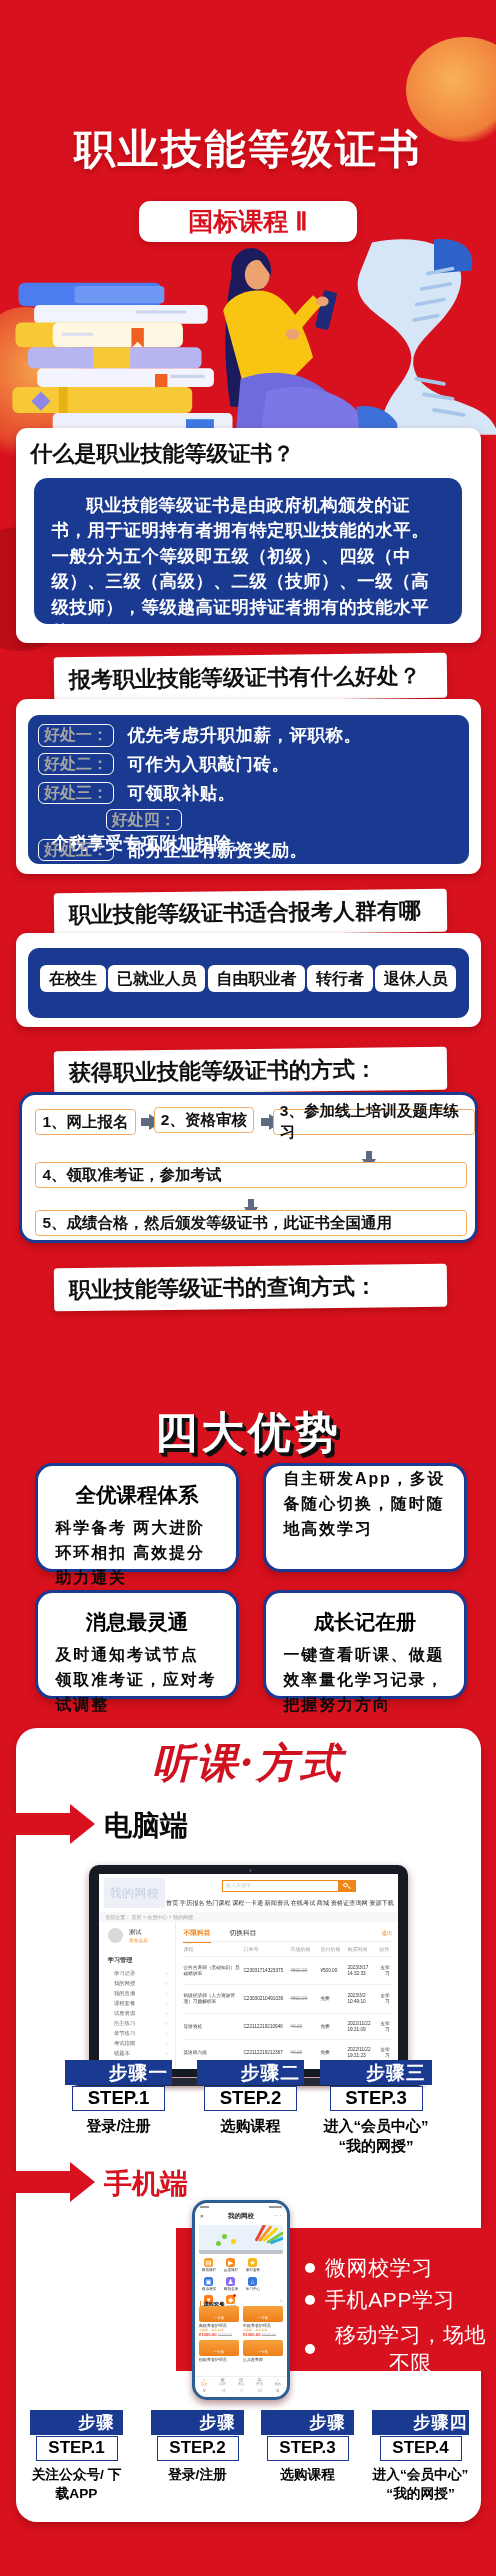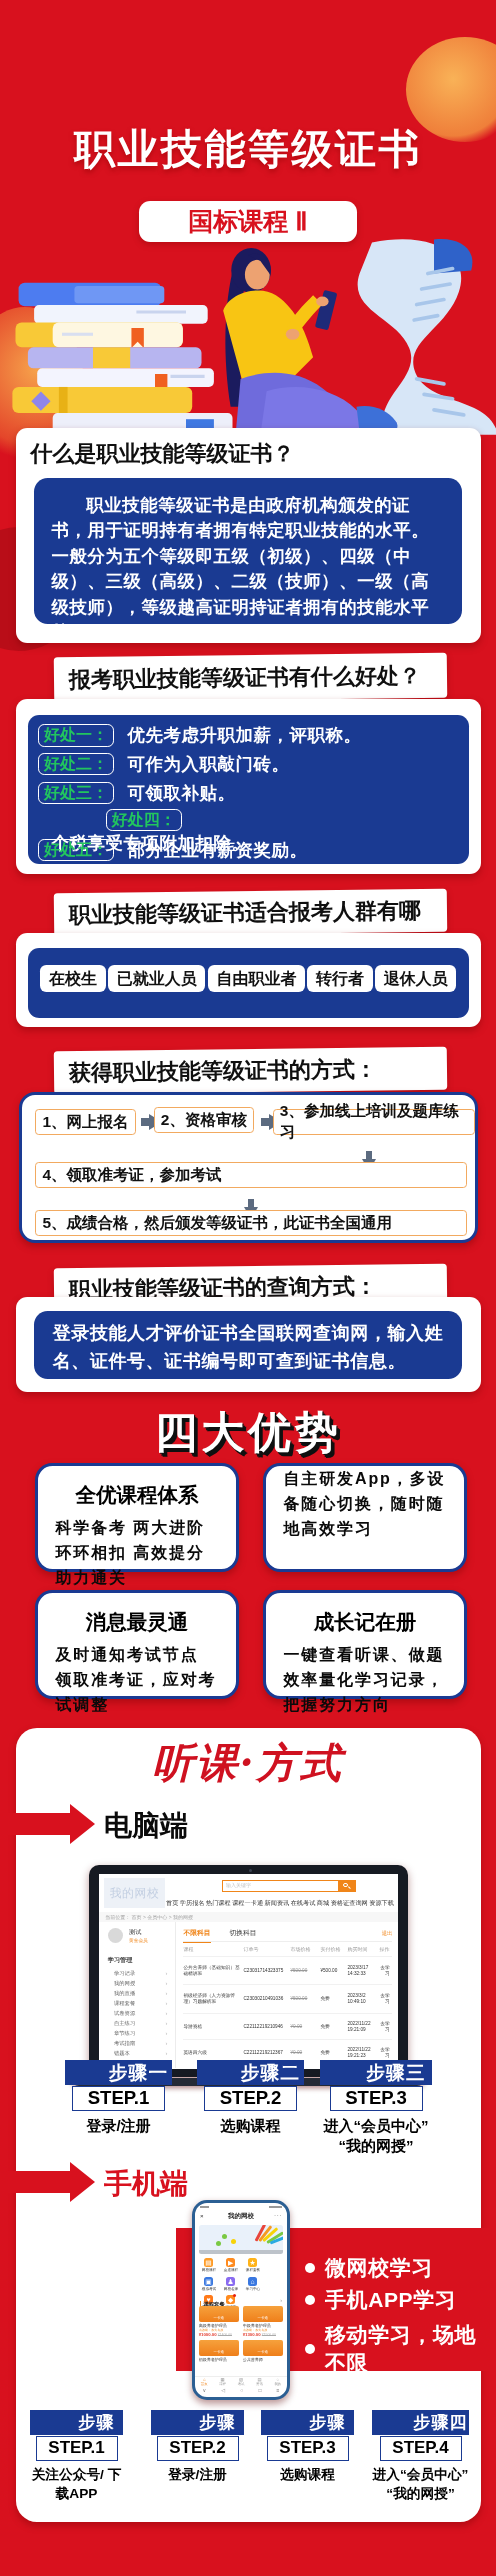--- a/index.html
+++ b/index.html
@@ -32,21 +32,21 @@
   .strip{position:absolute;background:#fff;border-radius:3.7px;
     box-shadow:0 3.1px 6.2px rgba(110,0,0,.35);}
   .strip h2,.card h2{margin:0;padding:0 0 0 15px;font-size:22px;font-weight:900;color:#101010;}
   .bluebox{position:absolute;background:#1a3a92;border-radius:13.7px;color:#fff;}
   .what-body{padding:18.6px 21px;font-size:17.4px;line-height:25.4px;font-weight:bold;
     text-indent:2em;letter-spacing:0.6px;}
   .benefit-row{position:absolute;left:10px;height:23.6px;display:flex;align-items:center;}
   .benefit-label{display:inline-block;border:1.2px solid #fff;border-radius:6.2px;
     min-width:76px;height:22.3px;line-height:20px;text-align:center;
     font-size:16px;font-weight:bold;color:#fff;background:#fff;color:#10307e;}
-  .benefit-label.ghost{background:transparent;color:#22c55e;font-family:Liberation Serif, serif;}
+  .benefit-label.ghost{background:transparent;color:#a3a3a3;font-family:Liberation Serif, serif;}
   .benefit-text{margin-left:13.7px;font-size:17.4px;font-weight:bold;color:#fff;letter-spacing:0.6px;}
   .tags{position:absolute;left:12.4px;right:12.4px;top:17.4px;display:flex;justify-content:space-between;}
   .tag{background:#fff;border-radius:6.2px;height:27px;line-height:27px;
     padding:0 8.7px;font-size:16px;font-weight:bold;color:#111;}
   .obtain-card{border:3.1px solid #1a3a92;border-radius:16px;}
   .obox{position:absolute;border:1.2px solid #f2aa60;border-radius:3.7px;background:#fff;
     font-size:15.5px;font-weight:bold;color:#111;display:flex;align-items:center;padding:0 6.2px;height:26px;}
   .harrow{position:absolute;width:0;height:0;border-left:13.7px solid #5c6b80;
     border-top:8px solid transparent;border-bottom:8px solid transparent;}
   .harrow::before{content:"";position:absolute;left:-21px;top:-3.7px;width:8px;height:7.4px;background:#5c6b80;}
@@ -154,21 +154,21 @@
   .p-price{font-size:4.3px;color:#e23b2e;font-weight:bold;}
   .p-old{font-size:3.4px;color:#aaa;text-decoration:line-through;font-weight:normal;}
   .p-tabbar{position:absolute;left:0;top:173px;width:92px;height:11.2px;border-top:0.6px solid #eee;display:flex;}
   .p-tab{flex:1;text-align:center;font-size:3.4px;color:#9a9a9a;line-height:5px;padding-top:1.2px;}
   .p-tab .ic{display:block;font-size:4.3px;line-height:4.3px;}
   .p-tab.on{color:#f08519;}
   .p-nav{position:absolute;left:0;top:184px;width:92px;display:flex;justify-content:space-around;
     font-size:5px;color:#777;}
   .bullet{position:absolute;left:305px;display:flex;align-items:center;color:#fff;}
   .bullet .dot{width:10px;height:10px;border-radius:50%;background:#fff;margin-right:10px;flex:none;}
-  .bullet .bt{font-size:21px;font-weight:700;letter-spacing:0.6px;}
+  .bullet .bt{font-size:21px;font-weight:400;letter-spacing:0.6px;text-align:center;}
 </style>
 </head>
 <body>
 
 <div id="poster">
 
   <div class="blob tr"></div>
   <div class="blob dark"></div>
   <div class="blob left"></div>
 
@@ -284,25 +284,20 @@
     <div class="obox" style="left:251px;top:14.3px;">3、参加线上培训及题库练习</div>
     <div class="varrow" style="left:340px;top:64px;"></div>
     <div class="obox" style="left:13.7px;top:67px;width:432px;">4、领取准考证，参加考试</div>
     <div class="varrow" style="left:222px;top:112px;"></div>
     <div class="obox" style="left:13.7px;top:115px;width:432px;">5、成绩合格，然后颁发等级证书，此证书全国通用</div>
   </div>
 
   <div class="strip" style="left:54px;top:1266px;width:393px;height:43px;transform:rotate(-0.7deg);">
     <h2 style="line-height:43px;">职业技能等级证书的查询方式：</h2>
   </div>
-  <div class="card" style="left:15.5px;top:1297px;width:465px;height:95px;">
-    <div class="bluebox" style="left:18.6px;top:14.3px;width:428px;height:68px;">
-      <div class="query-body" style="padding:7.4px 18.6px;">登录技能人才评价证书全国联网查询网，输入姓名、证件号、证书编号即可查到证书信息。</div>
-    </div>
-  </div>
 
   <div class="abs adv-title">四大优势</div>
   <div class="adv-card" style="left:35px;top:1463px;width:204px;height:109px;">
     <h3>全优课程体系</h3>
     <p>科学备考 两大进阶 环环相扣 高效提分 助力通关</p>
   </div>
   <div class="adv-card" style="left:263px;top:1463px;width:204px;height:109px;">
     <p>自主研发App，多设备随心切换，随时随地高效学习</p>
   </div>
   <div class="adv-card" style="left:35px;top:1590px;width:204px;height:109px;">

